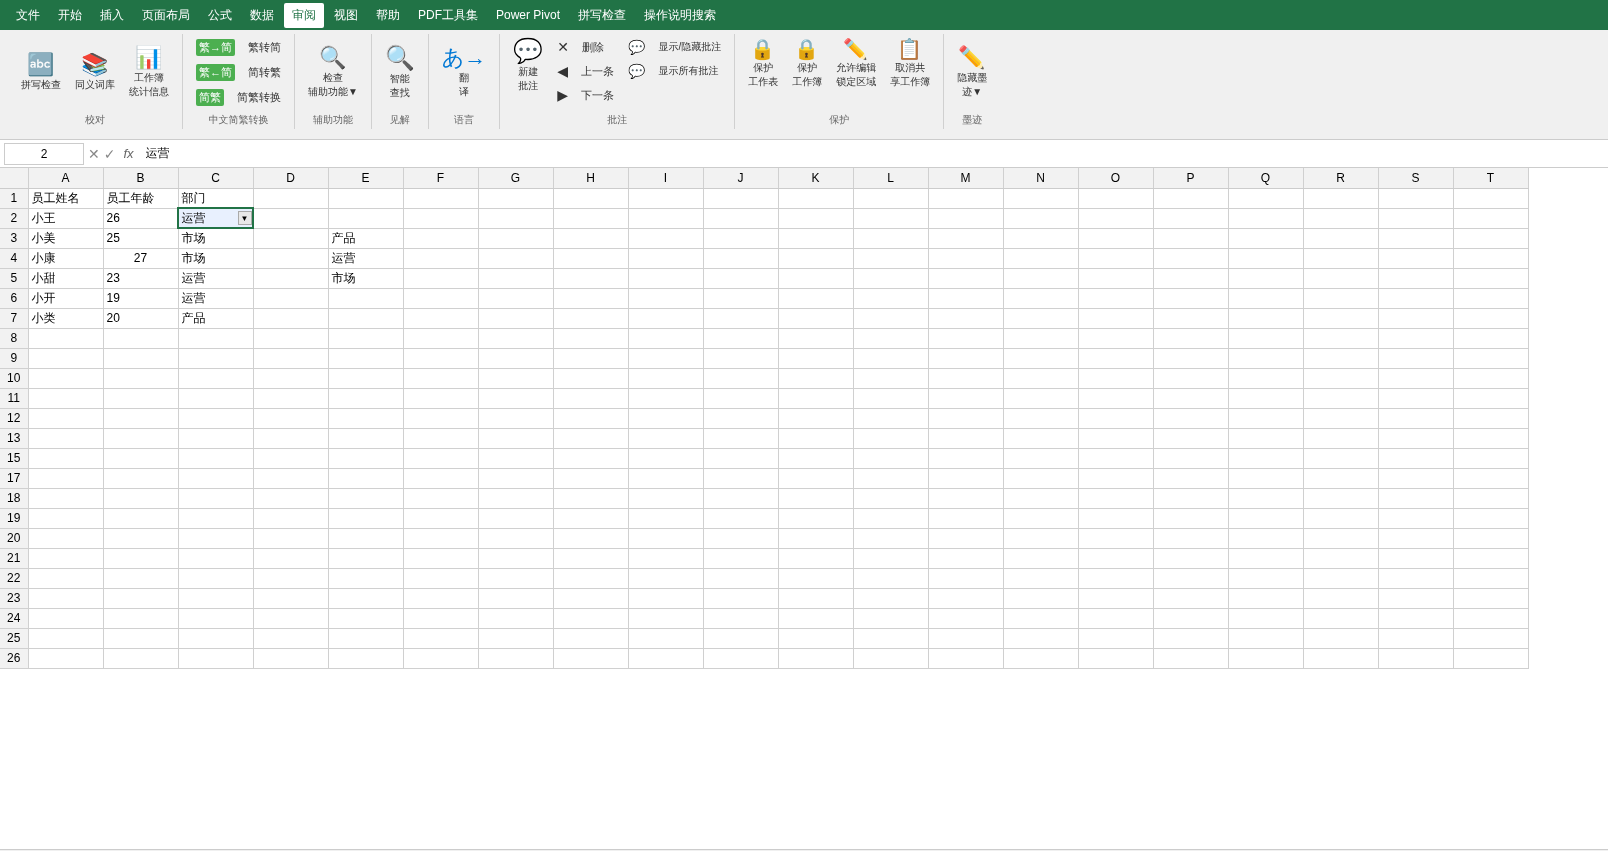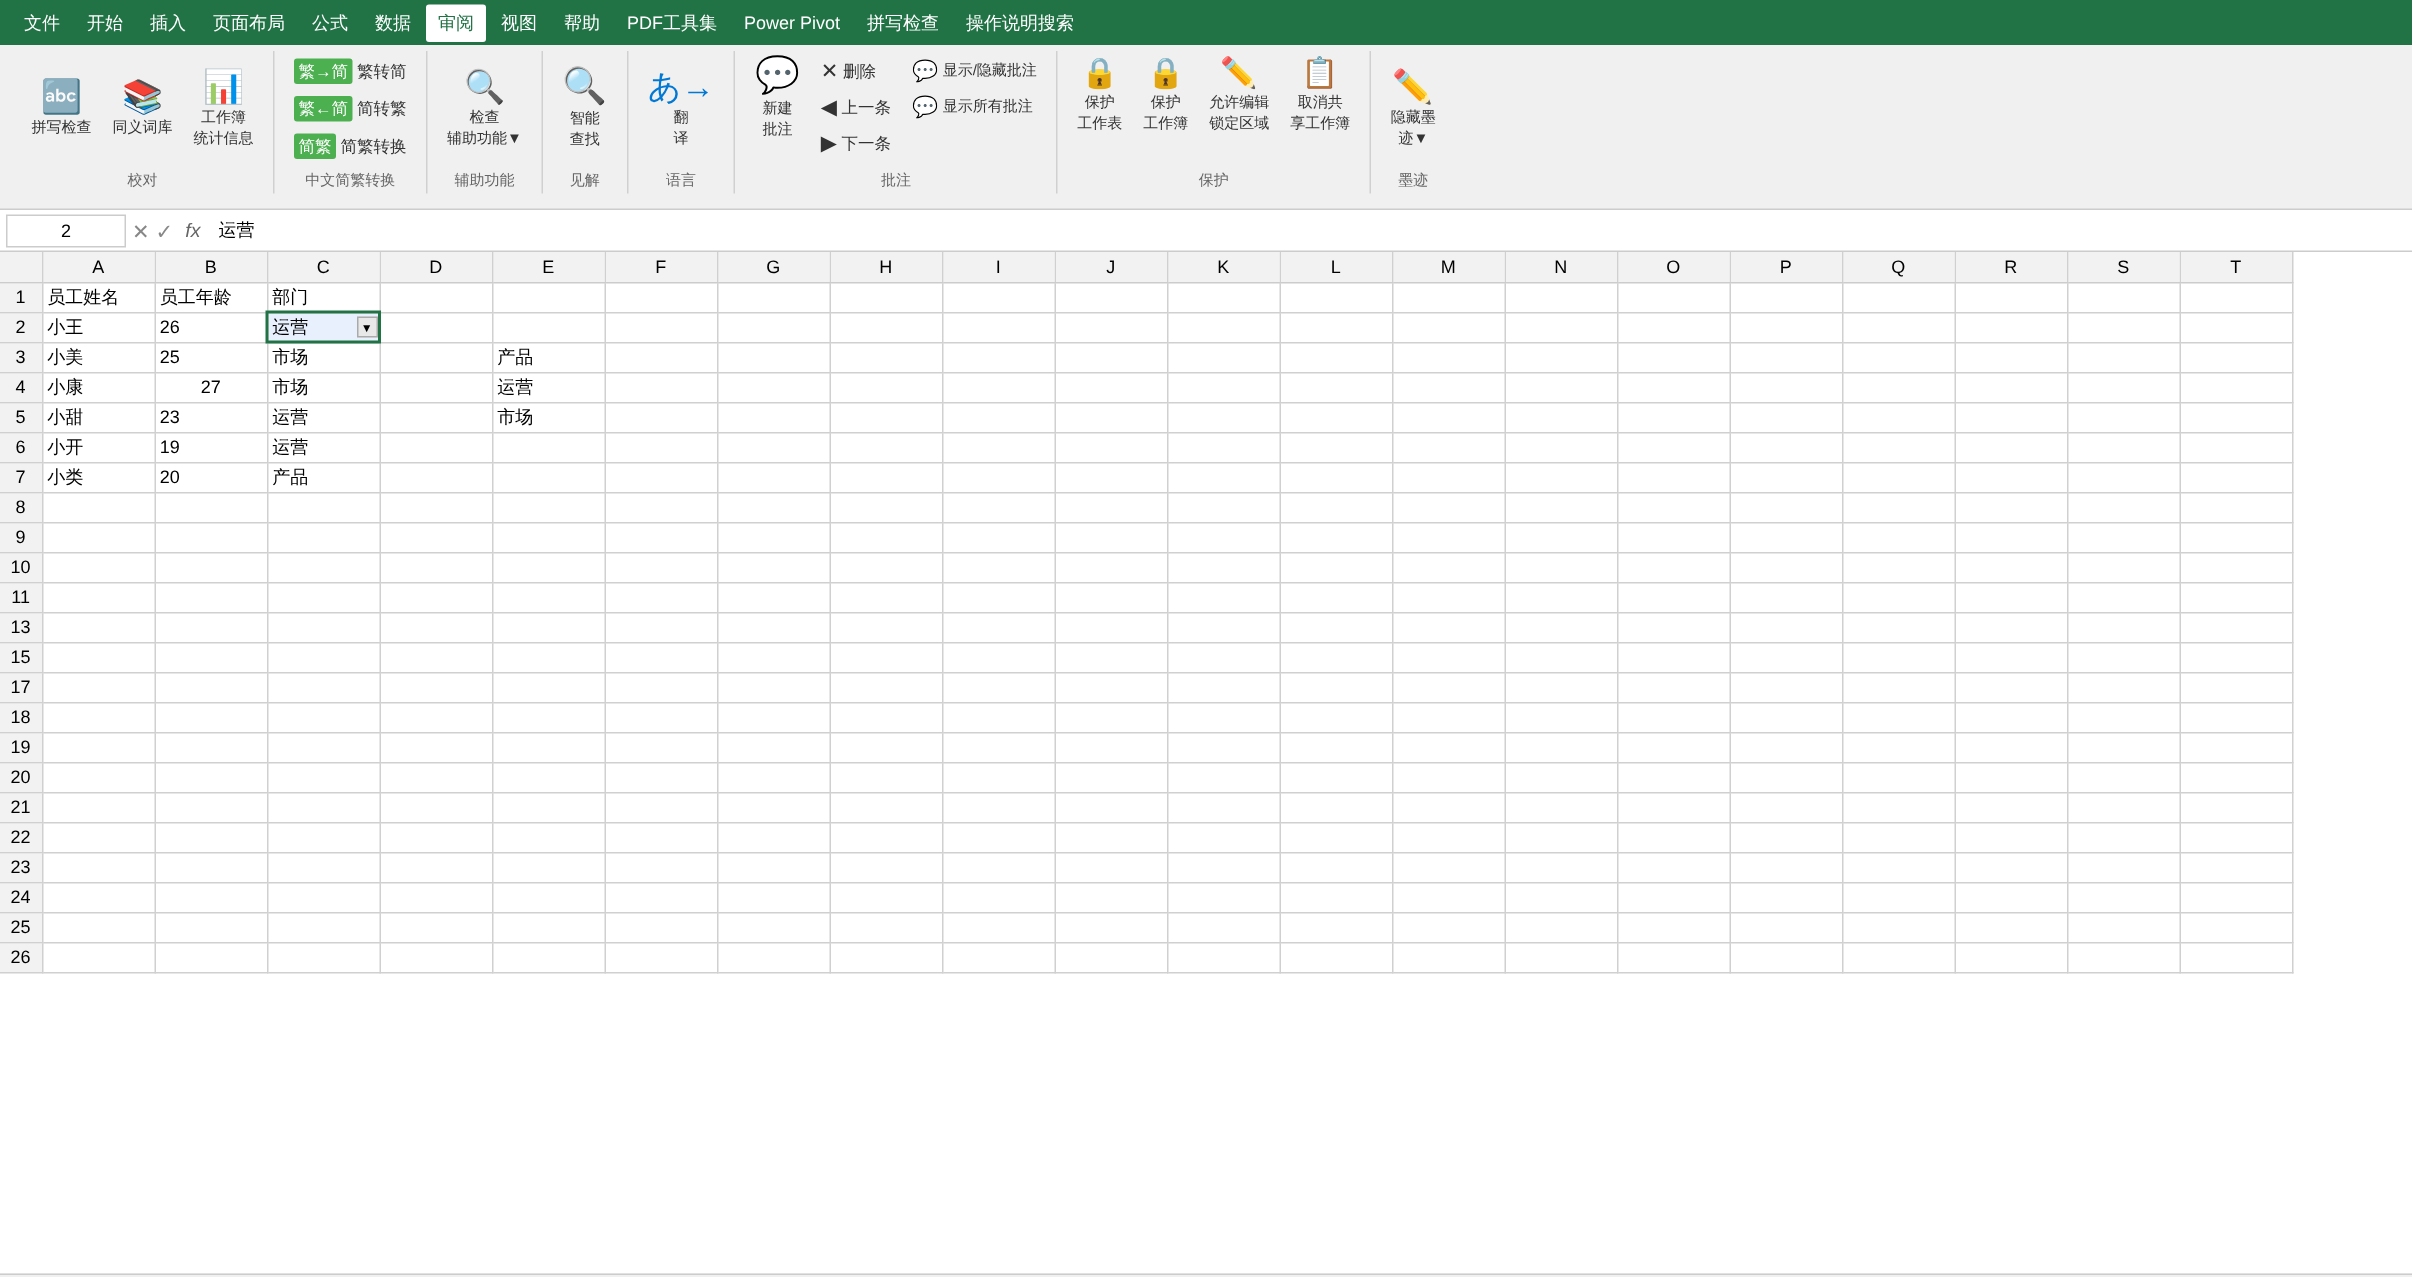--- a/index.html
+++ b/index.html
@@ -47,21 +47,21 @@
     .ribbon-btn-small {
       display: flex;
       flex-direction: row;
       align-items: center;
       cursor: pointer;
       padding: 2px 4px;
       border-radius: 2px;
       font-size: 11px;
       color: #333;
       border: 1px solid transparent;
-      gap: 3px;
+      gap: 13px;
       white-space: nowrap;
     }
     .ribbon-btn-small .icon { font-size: 14px; }
 
     .ribbon-col { display: flex; flex-direction: column; gap: 2px; }
 
     .group-wrapper {
       display: flex;
       flex-direction: column;
       border-right: 1px solid #d0d0d0;
@@ -639,20 +639,43 @@
             <td style="width: 75px;"></td>
             <td style="width: 75px;"></td>
             <td style="width: 75px;"></td>
             <td style="width: 75px;"></td>
             <td style="width: 75px;"></td>
             <td style="width: 75px;"></td>
             <td style="width: 75px;"></td>
             <td style="width: 75px;"></td>
           </tr>
           <tr>
+            <td class="row-num">12</td>
+            <td style="width: 75px;"></td>
+            <td style="width: 75px;"></td>
+            <td style="width: 75px;"></td>
+            <td style="width: 75px;"></td>
+            <td style="width: 75px;"></td>
+            <td style="width: 75px;"></td>
+            <td style="width: 75px;"></td>
+            <td style="width: 75px;"></td>
+            <td style="width: 75px;"></td>
+            <td style="width: 75px;"></td>
+            <td style="width: 75px;"></td>
+            <td style="width: 75px;"></td>
+            <td style="width: 75px;"></td>
+            <td style="width: 75px;"></td>
+            <td style="width: 75px;"></td>
+            <td style="width: 75px;"></td>
+            <td style="width: 75px;"></td>
+            <td style="width: 75px;"></td>
+            <td style="width: 75px;"></td>
+            <td style="width: 75px;"></td>
+          </tr>
+          <tr>
             <td class="row-num">13</td>
             <td style="width: 75px;"></td>
             <td style="width: 75px;"></td>
             <td style="width: 75px;"></td>
             <td style="width: 75px;"></td>
             <td style="width: 75px;"></td>
             <td style="width: 75px;"></td>
             <td style="width: 75px;"></td>
             <td style="width: 75px;"></td>
             <td style="width: 75px;"></td>

